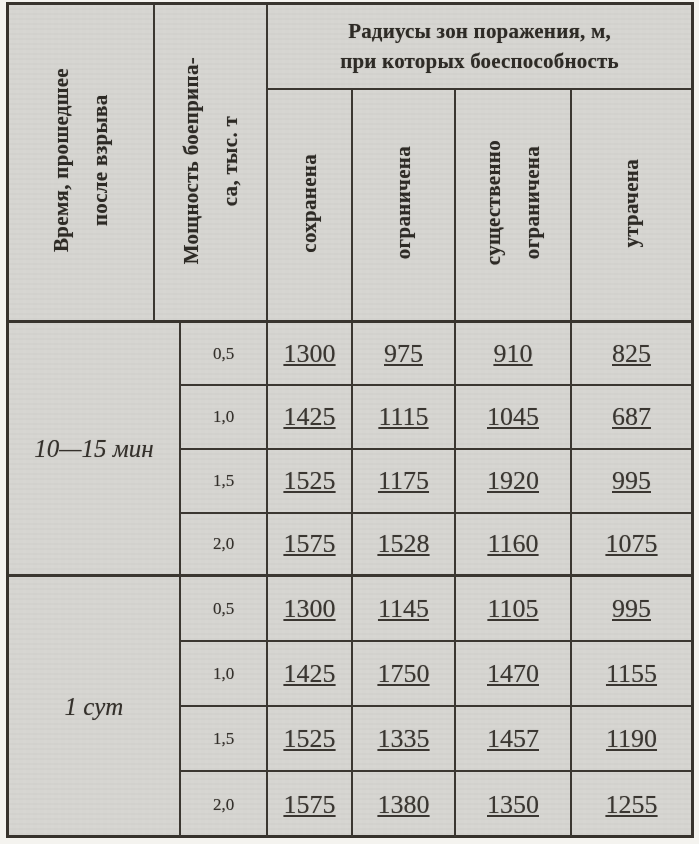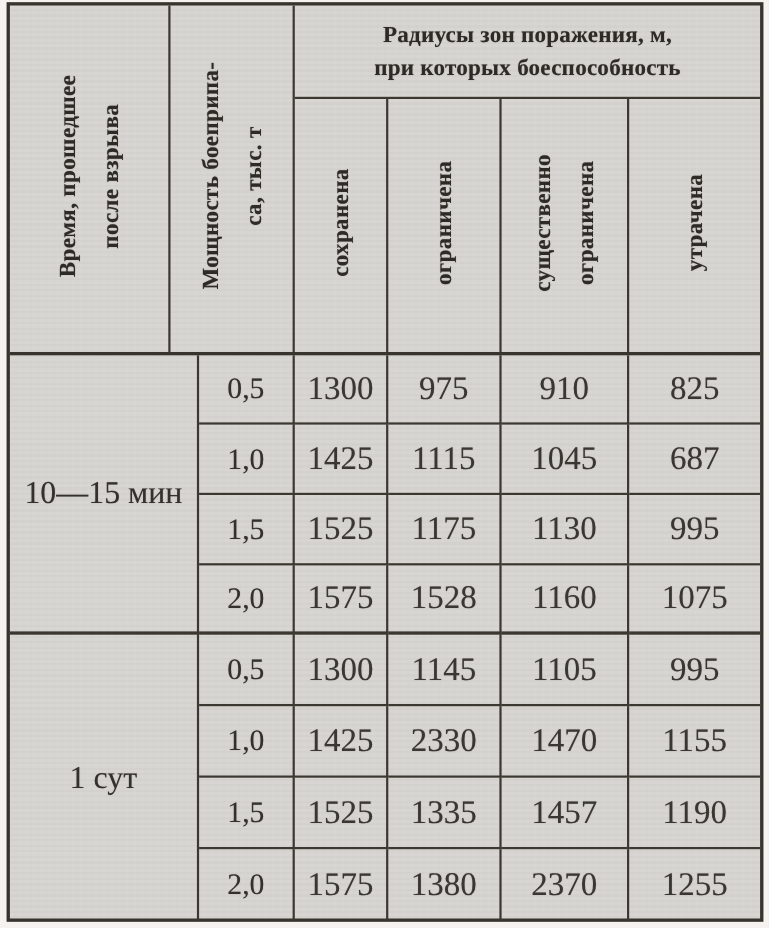--- a/index.html
+++ b/index.html
@@ -72,32 +72,34 @@
     white-space: pre-line;
     text-align: center;
     font-weight: bold;
     font-size: 21px;
     line-height: 1.85;
     letter-spacing: 0.3px;
     color: #2e2b26;
     text-shadow: 0 0 1px rgba(52,48,43,0.45);
   }
   .time-label {
-    font-size: 29px;
+    font-size: 25px;
     text-shadow: 0 0 1px rgba(58,54,49,0.4);
     white-space: nowrap;
+    font-style: italic;
   }
   .yield-val {
-    font-size: 27px;
+    font-size: 17px;
     text-shadow: 0 0 1px rgba(58,54,49,0.4);
   }
   .num-val {
-    font-size: 30px;
+    font-size: 26px;
     color: #3a3631;
     text-shadow: 0 0 1px rgba(58,54,49,0.4);
+    text-decoration: underline;
   }
 </style>
 </head>
 <body>
 
 <div class="frame">
 
   <table class="t-head">
     <colgroup>
       <col style="width:146px">
@@ -165,21 +167,21 @@
       <td><span class="yield-val">1,0</span></td>
       <td><span class="num-val">1425</span></td>
       <td><span class="num-val">1115</span></td>
       <td><span class="num-val">1045</span></td>
       <td class="no-r"><span class="num-val">687</span></td>
     </tr>
     <tr class="r-b">
       <td><span class="yield-val">1,5</span></td>
       <td><span class="num-val">1525</span></td>
       <td><span class="num-val">1175</span></td>
-      <td><span class="num-val">1130</span></td>
+      <td><span class="num-val">1920</span></td>
       <td class="no-r"><span class="num-val">995</span></td>
     </tr>
     <tr class="r-a">
       <td class="thick-b"><span class="yield-val">2,0</span></td>
       <td class="thick-b"><span class="num-val">1575</span></td>
       <td class="thick-b"><span class="num-val">1528</span></td>
       <td class="thick-b"><span class="num-val">1160</span></td>
       <td class="thick-b no-r"><span class="num-val">1075</span></td>
     </tr>
 
@@ -189,33 +191,33 @@
       </td>
       <td><span class="yield-val">0,5</span></td>
       <td><span class="num-val">1300</span></td>
       <td><span class="num-val">1145</span></td>
       <td><span class="num-val">1105</span></td>
       <td class="no-r"><span class="num-val">995</span></td>
     </tr>
     <tr class="r-c">
       <td><span class="yield-val">1,0</span></td>
       <td><span class="num-val">1425</span></td>
-      <td><span class="num-val">2330</span></td>
+      <td><span class="num-val">1750</span></td>
       <td><span class="num-val">1470</span></td>
       <td class="no-r"><span class="num-val">1155</span></td>
     </tr>
     <tr class="r-c">
       <td><span class="yield-val">1,5</span></td>
       <td><span class="num-val">1525</span></td>
       <td><span class="num-val">1335</span></td>
       <td><span class="num-val">1457</span></td>
       <td class="no-r"><span class="num-val">1190</span></td>
     </tr>
     <tr class="r-c">
       <td class="no-b"><span class="yield-val">2,0</span></td>
       <td class="no-b"><span class="num-val">1575</span></td>
       <td class="no-b"><span class="num-val">1380</span></td>
-      <td class="no-b"><span class="num-val">2370</span></td>
+      <td class="no-b"><span class="num-val">1350</span></td>
       <td class="no-b no-r"><span class="num-val">1255</span></td>
     </tr>
   </tbody>
     </table>
 </div>
 
 </body></html>

